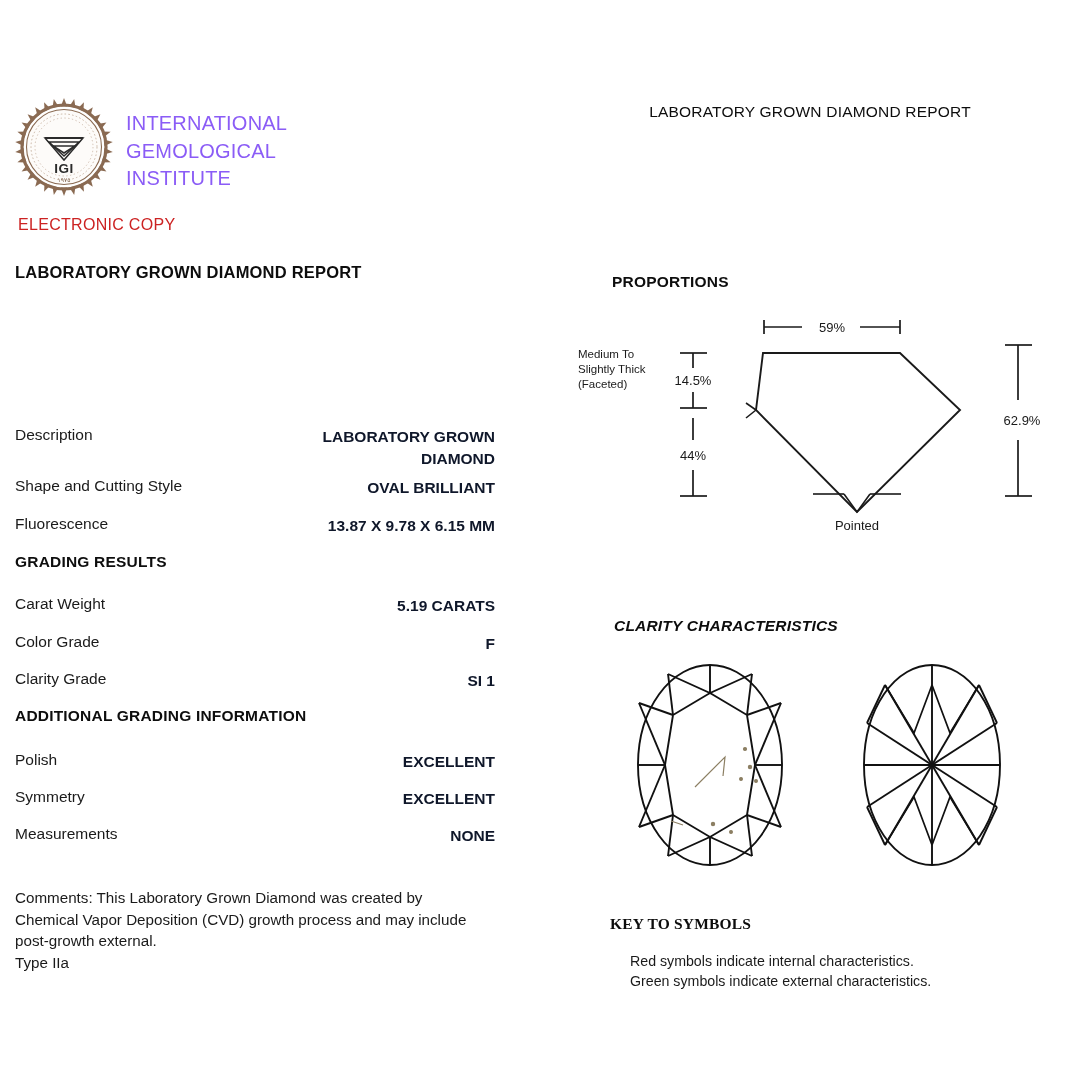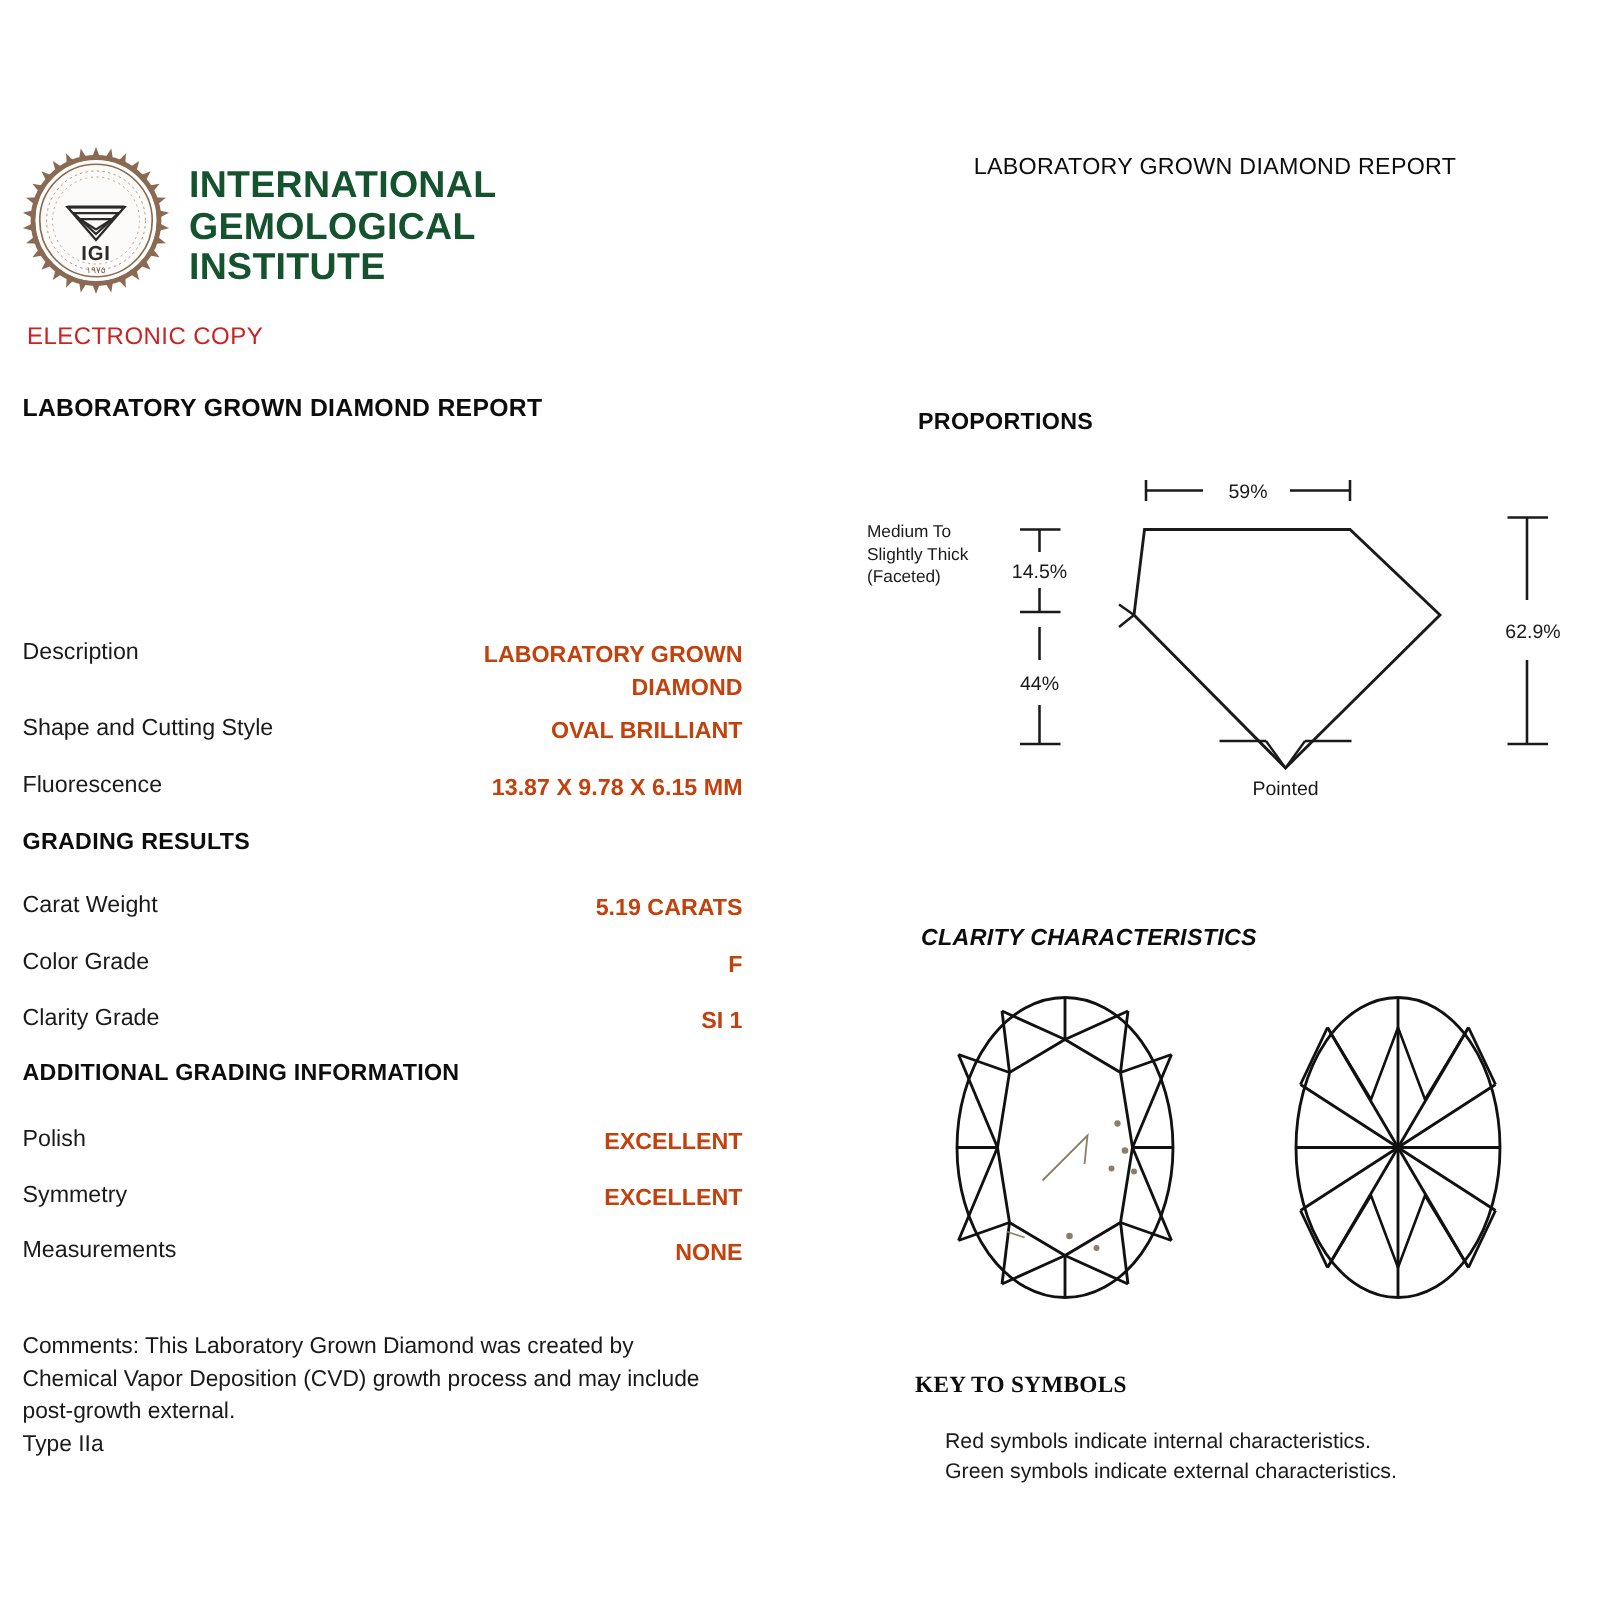--- a/index.html
+++ b/index.html
@@ -40,25 +40,25 @@
     width: 100px;
     height: 100px;
     text-align: center;
   }
   .logo-block svg { display: block; }
 
   .org-name {
     position: absolute;
     left: 126px;
     top: 110px;
-    font-size: 25px;
-    font-weight: bold;
+    font-size: 20px;
+    font-weight: normal;
     letter-spacing: 0.2px;
     line-height: 27.5px;
-    color: #14532d;
+    color: #8b5cf6;
   }
   .org-name div { white-space: nowrap; }
 
   .electronic-copy {
     position: absolute;
     left: 18px;
     top: 216px;
     font-size: 16px;
     font-weight: normal;
     letter-spacing: 0.3px;
@@ -100,21 +100,21 @@
   }
   .field-value {
     position: absolute;
     right: 0;
     top: 0;
     font-size: 15.5px;
     font-weight: bold;
     text-align: right;
     white-space: pre-line;
     line-height: 22px;
-    color: #c2410c;
+    color: #0f172a;
   }
 
   .comments {
     position: absolute;
     left: 15px;
     top: 887px;
     width: 470px;
     font-size: 15.2px;
     line-height: 21.5px;
     white-space: pre-line;

